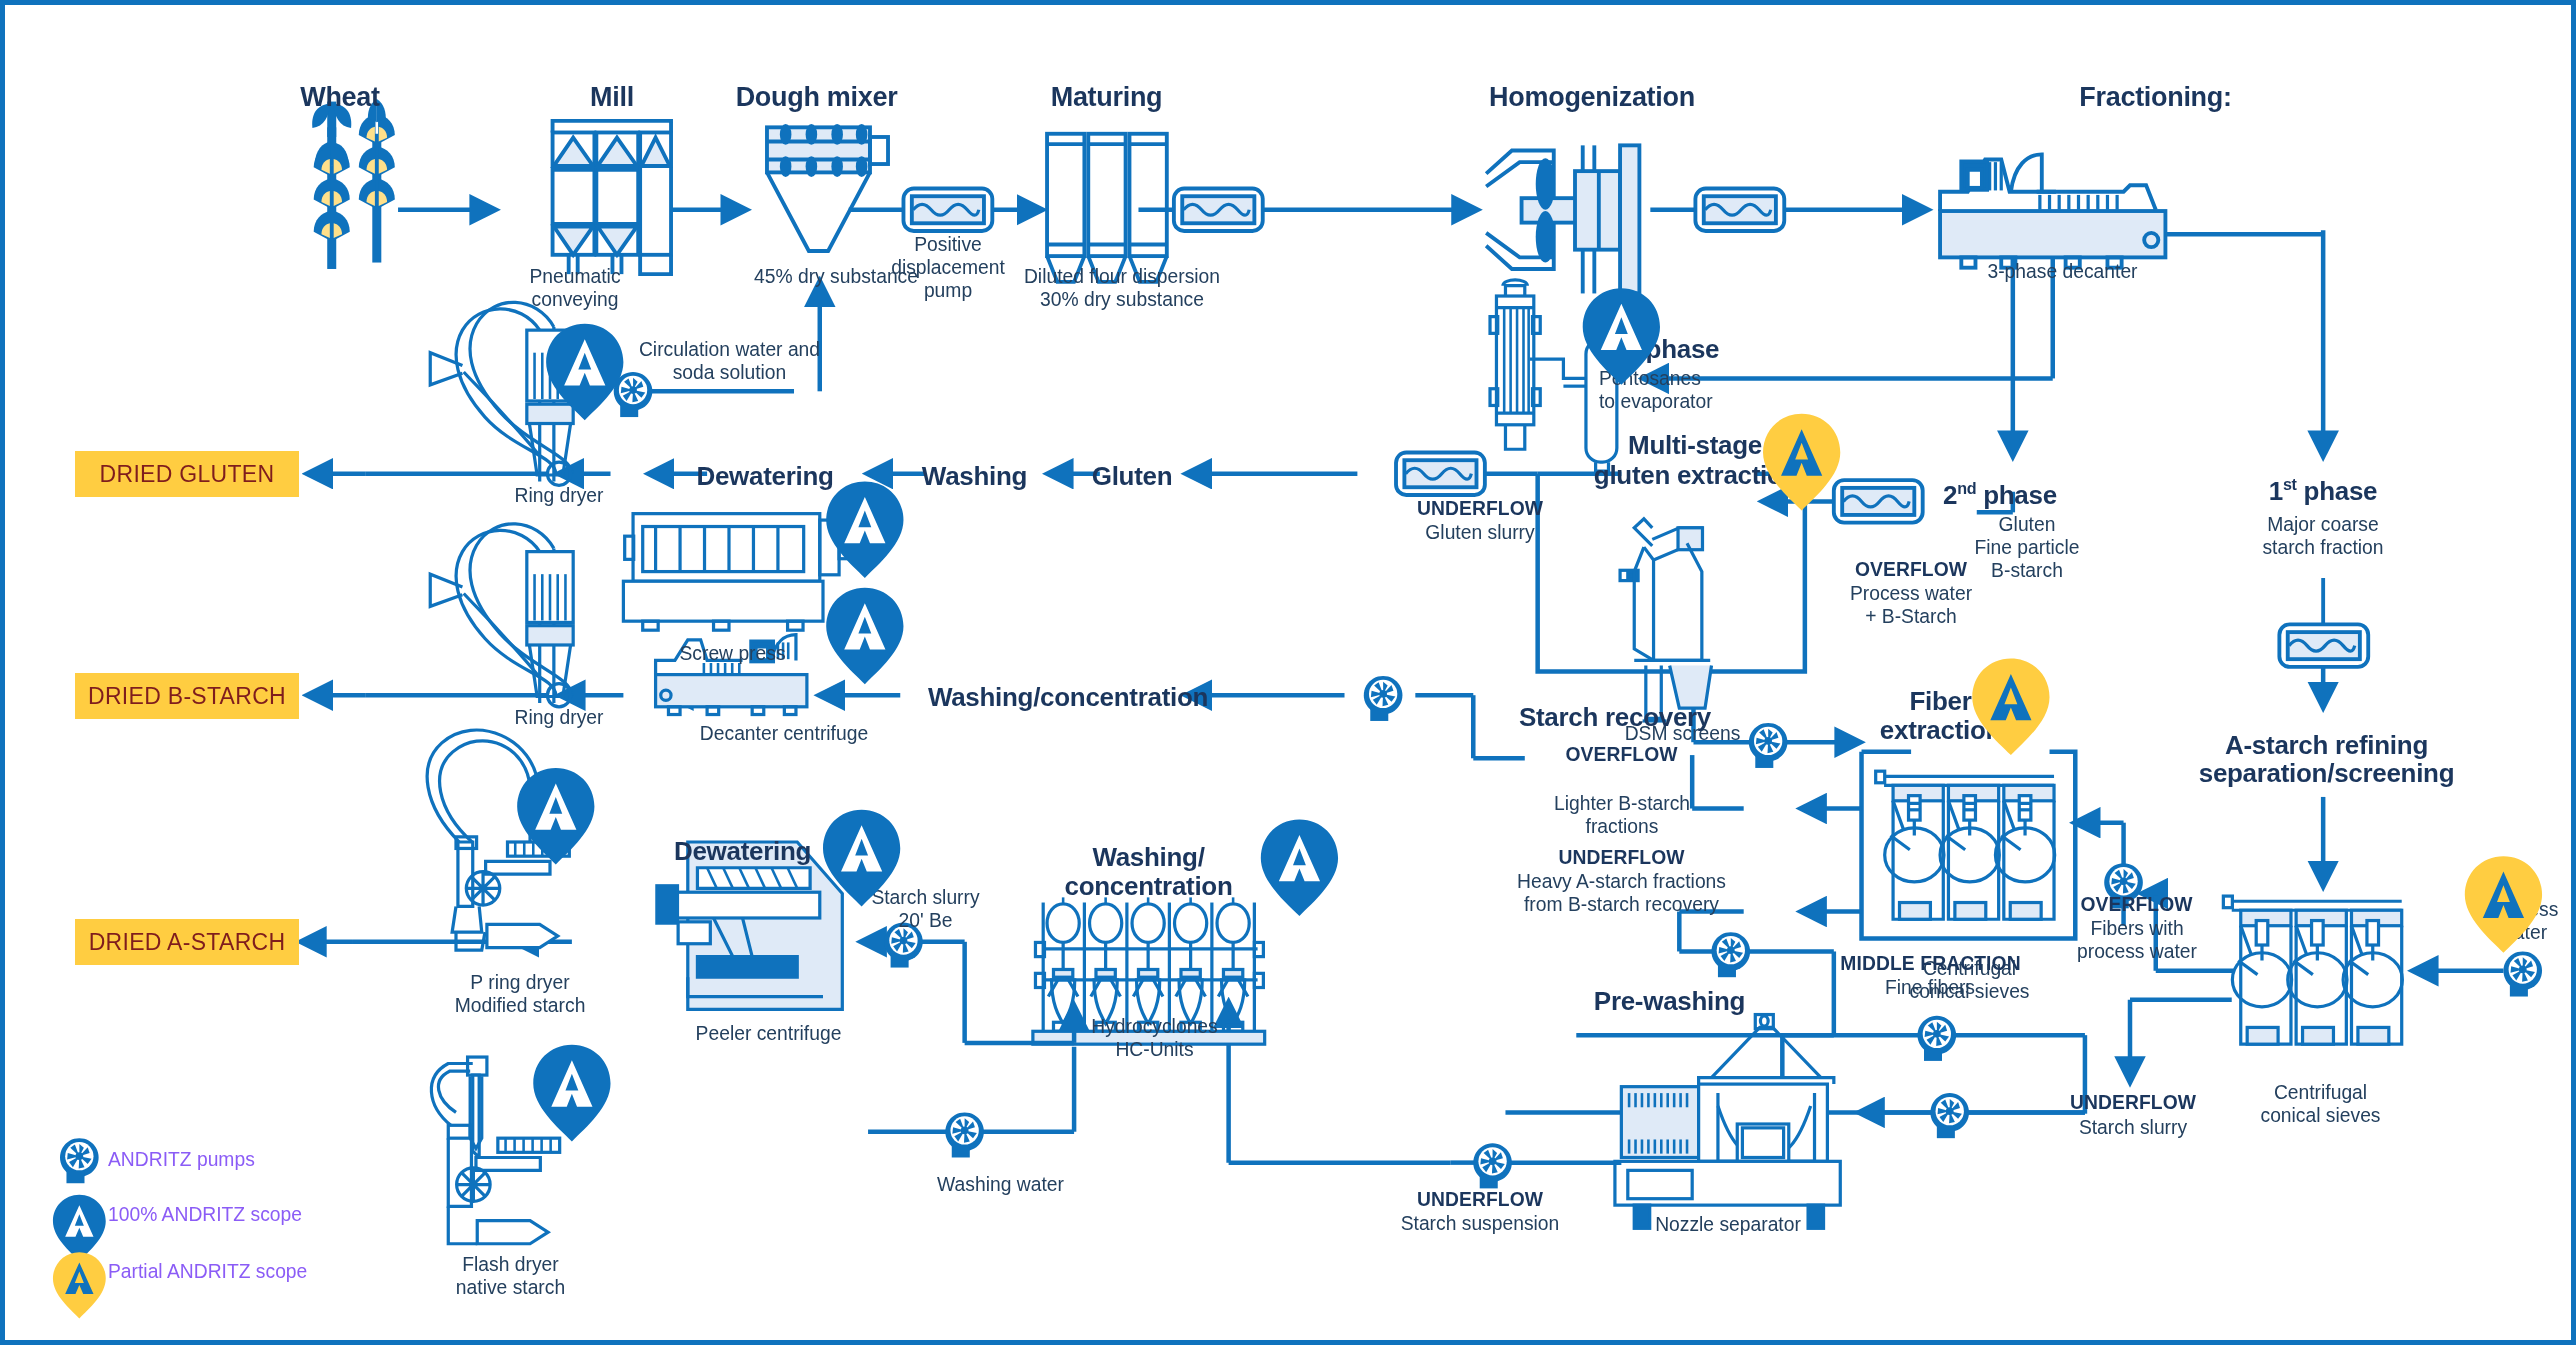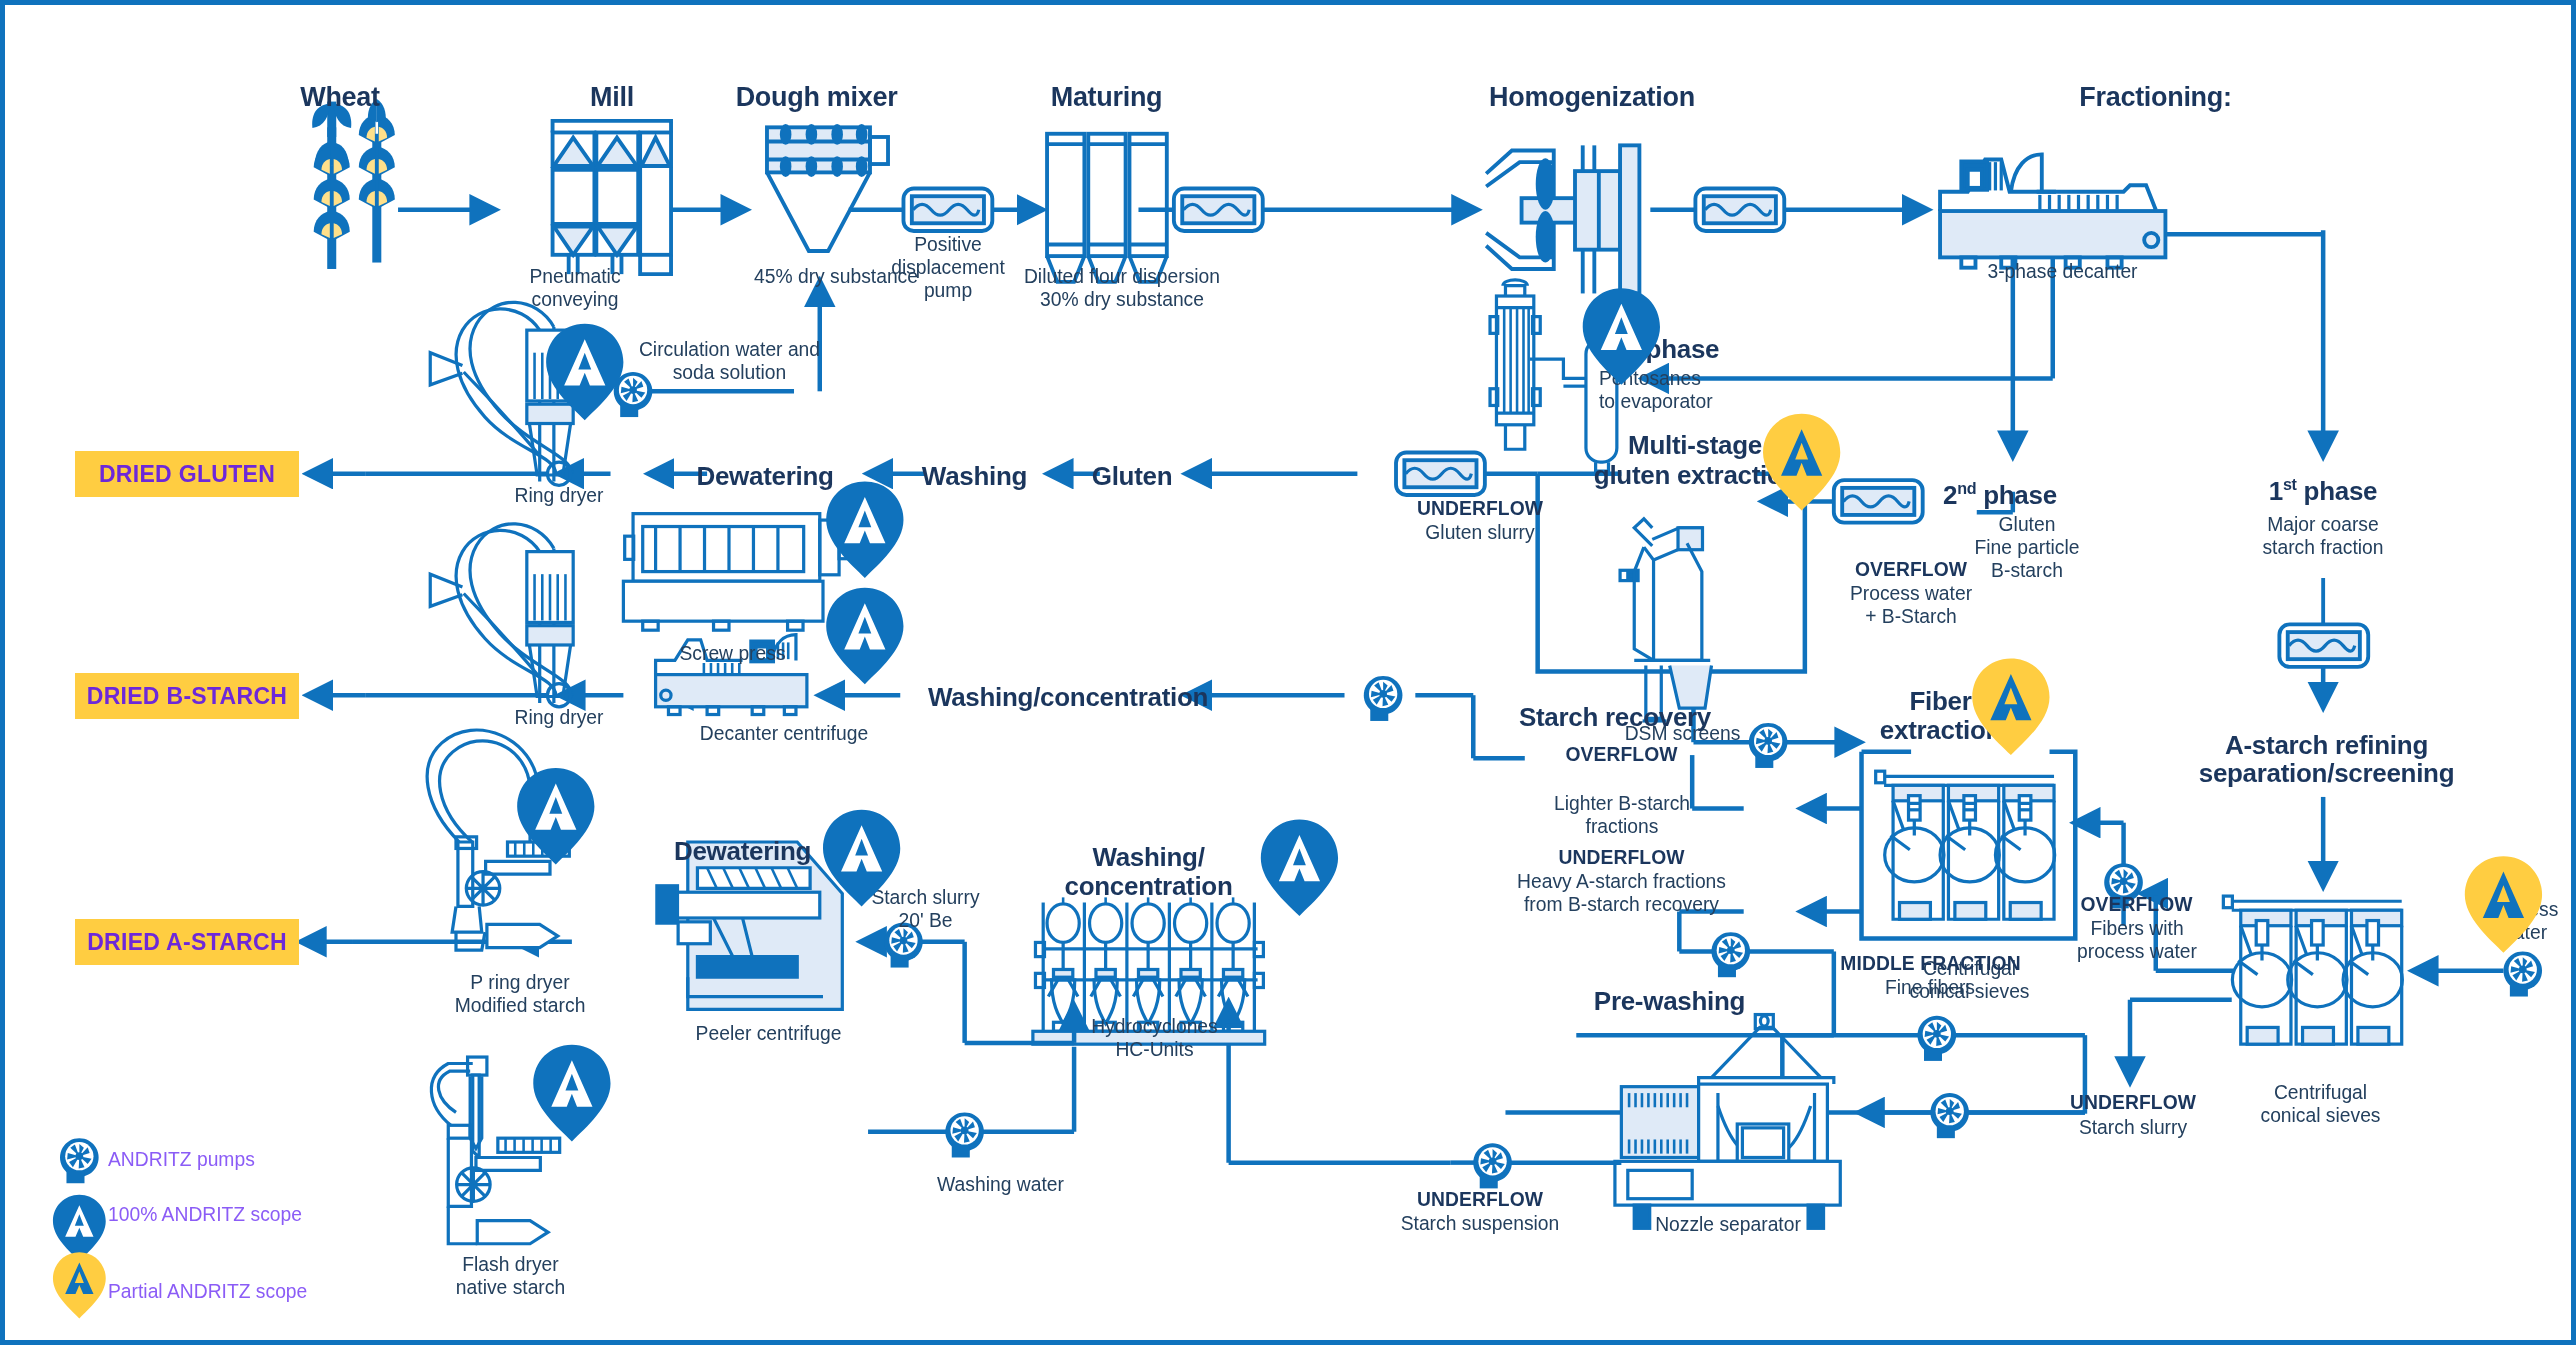--- a/index.html
+++ b/index.html
@@ -6,21 +6,21 @@
   body{font-family:"Liberation Sans", sans-serif;}
   #page{position:relative;width:2576px;height:1345px;background:#ffffff;
         border:5.8px solid #0f72bd;box-sizing:border-box;overflow:hidden;}
   #svgroot{position:absolute;left:0;top:0;width:2576px;height:1345px;}
   .lbl{position:absolute;color:#1b365d;line-height:1.18;white-space:pre;}
   .stage{font-weight:bold;font-size:26px;letter-spacing:-0.3px;text-align:center;}
   .stage2{font-weight:bold;font-size:27px;letter-spacing:-0.3px;text-align:center;}
   .cap{font-size:19.3px;text-align:center;color:#24405e;font-weight:400;}
   .flowhead{font-weight:bold;font-size:19.3px;text-align:center;color:#1b365d;letter-spacing:0.1px;}
   .flowsub{font-size:19.3px;text-align:center;color:#24405e;}
-  .outbox{position:absolute;background:#ffcd41;color:#6d28d9;font-weight:bold;
+  .outbox{position:absolute;background:#ffcd41;color:#7f1d1d;font-weight:normal;
           font-size:23px;letter-spacing:0.3px;display:flex;align-items:center;
           justify-content:center;}
   .legtext{position:absolute;font-size:19.3px;color:#8b5cf6;}
   sup{font-size:0.62em;vertical-align:super;}
 </style>
 </head>
 <body>
 
 <div id="page">
 
@@ -951,16 +951,16 @@
     <path d="M115,1864 L137,1913 L121,1913 L115,1899 L109,1913 L93,1913 Z M115,1878 L108,1896 L122,1896 Z" fill="#fff"></path>
   </g>
   <g>
     <path d="M115,1937 C92,1937 74,1955 74,1978 C74,2003 100,2025 115,2040 C130,2025 156,2003 156,1978 C156,1955 138,1937 115,1937 Z" fill="#ffcd41"></path>
     <path d="M115,1953 L137,2002 L121,2002 L115,1988 L109,2002 L93,2002 Z M115,1967 L108,1985 L122,1985 Z" fill="#0f72bd"></path>
   </g>
 </svg>
 
 <div class="legtext" style="left:103px;top:1144px;">ANDRITZ pumps</div>
 <div class="legtext" style="left:103px;top:1199px;">100% ANDRITZ scope</div>
-<div class="legtext" style="left:103px;top:1256px;margin-top:20px;">Partial ANDRITZ scope</div>
+<div class="legtext" style="left:103px;top:1256px;">Partial ANDRITZ scope</div>
 
 </div>
 
 
 </body></html>

